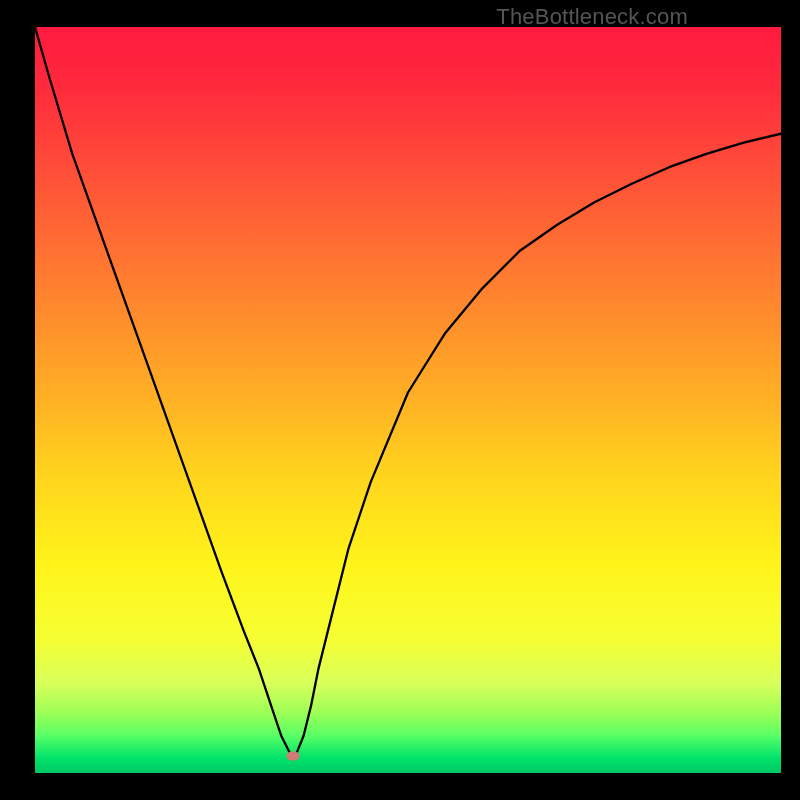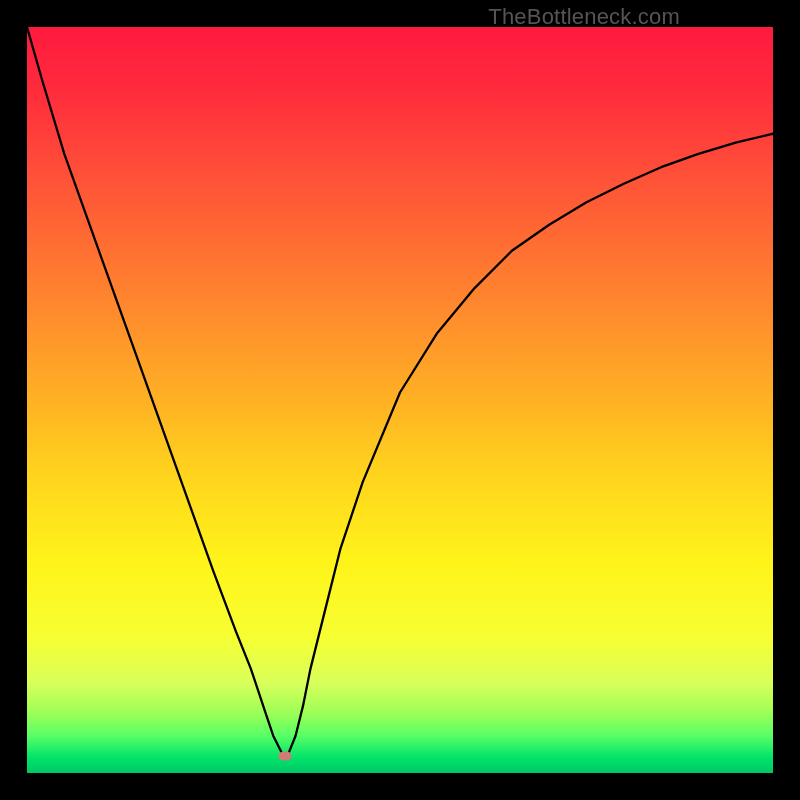--- a/index.html
+++ b/index.html
@@ -8,20 +8,21 @@
     width: 800px;
     height: 800px;
     background: #000;
     overflow: hidden;
   }
   .frame {
     position: relative;
     width: 696px;
     height: 800px;
     background: #000;
+    margin-left: 8px;
   }
   .watermark {
     position: absolute;
     top: 4px;
     right: 16px;
     color: #555;
     font-family: Arial, Helvetica, sans-serif;
     font-size: 22px;
     letter-spacing: 0.2px;
     z-index: 4;

